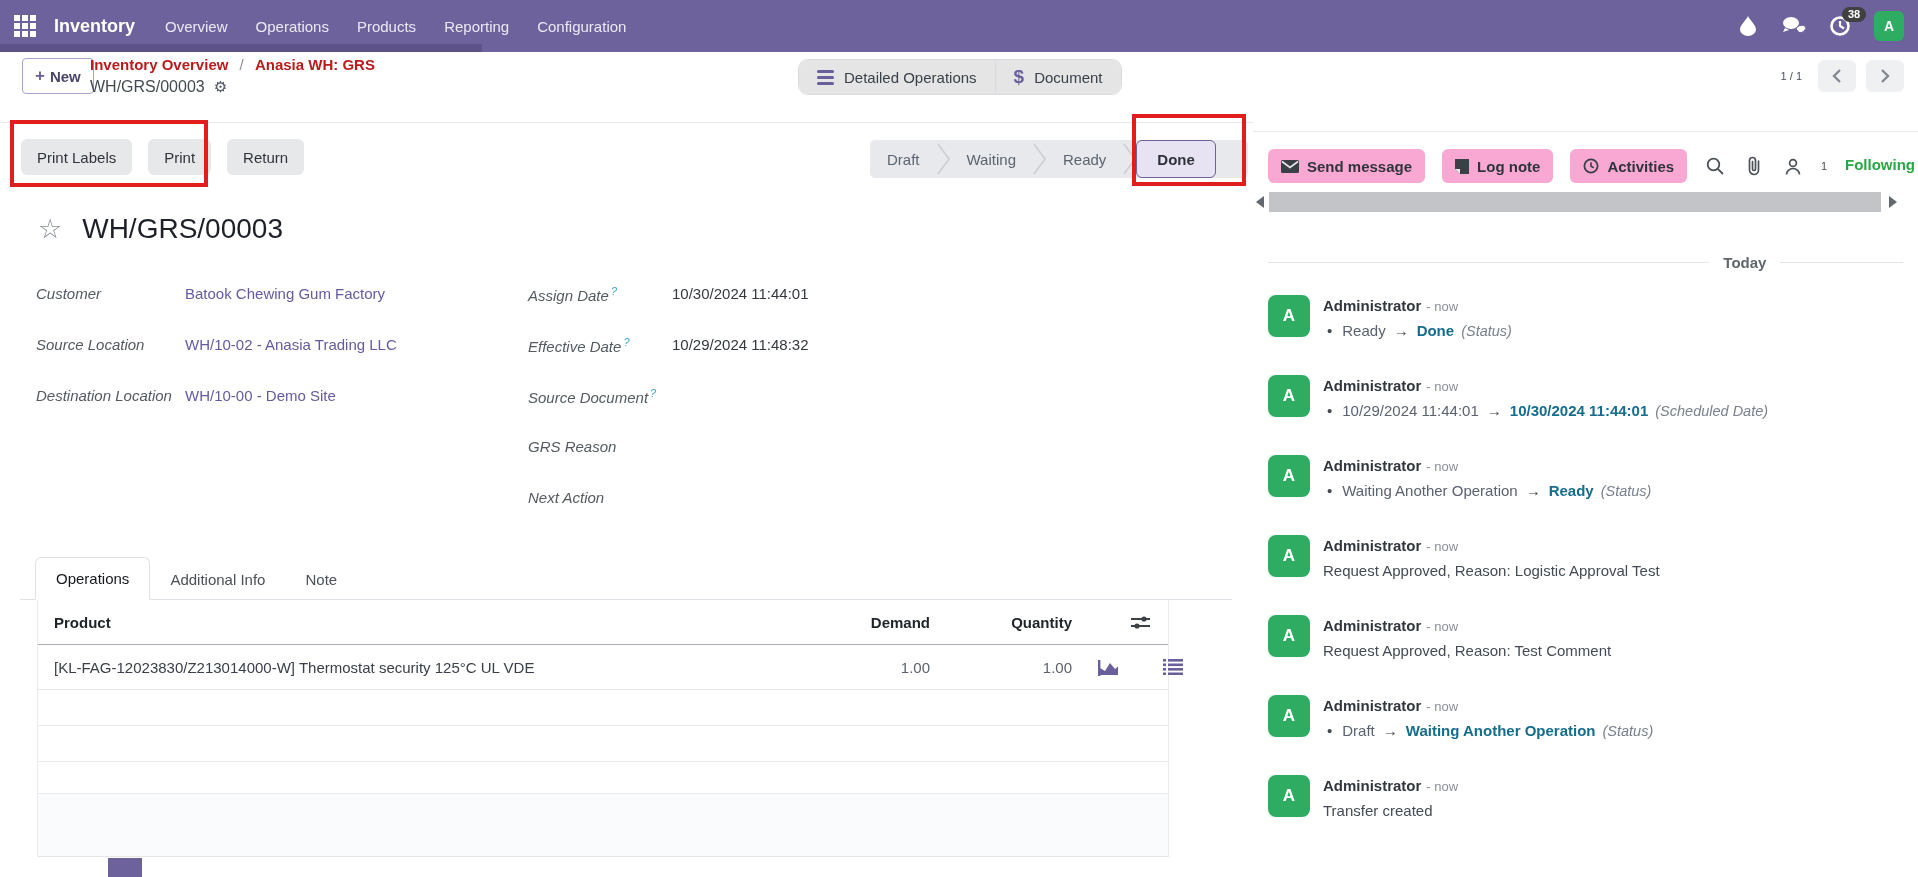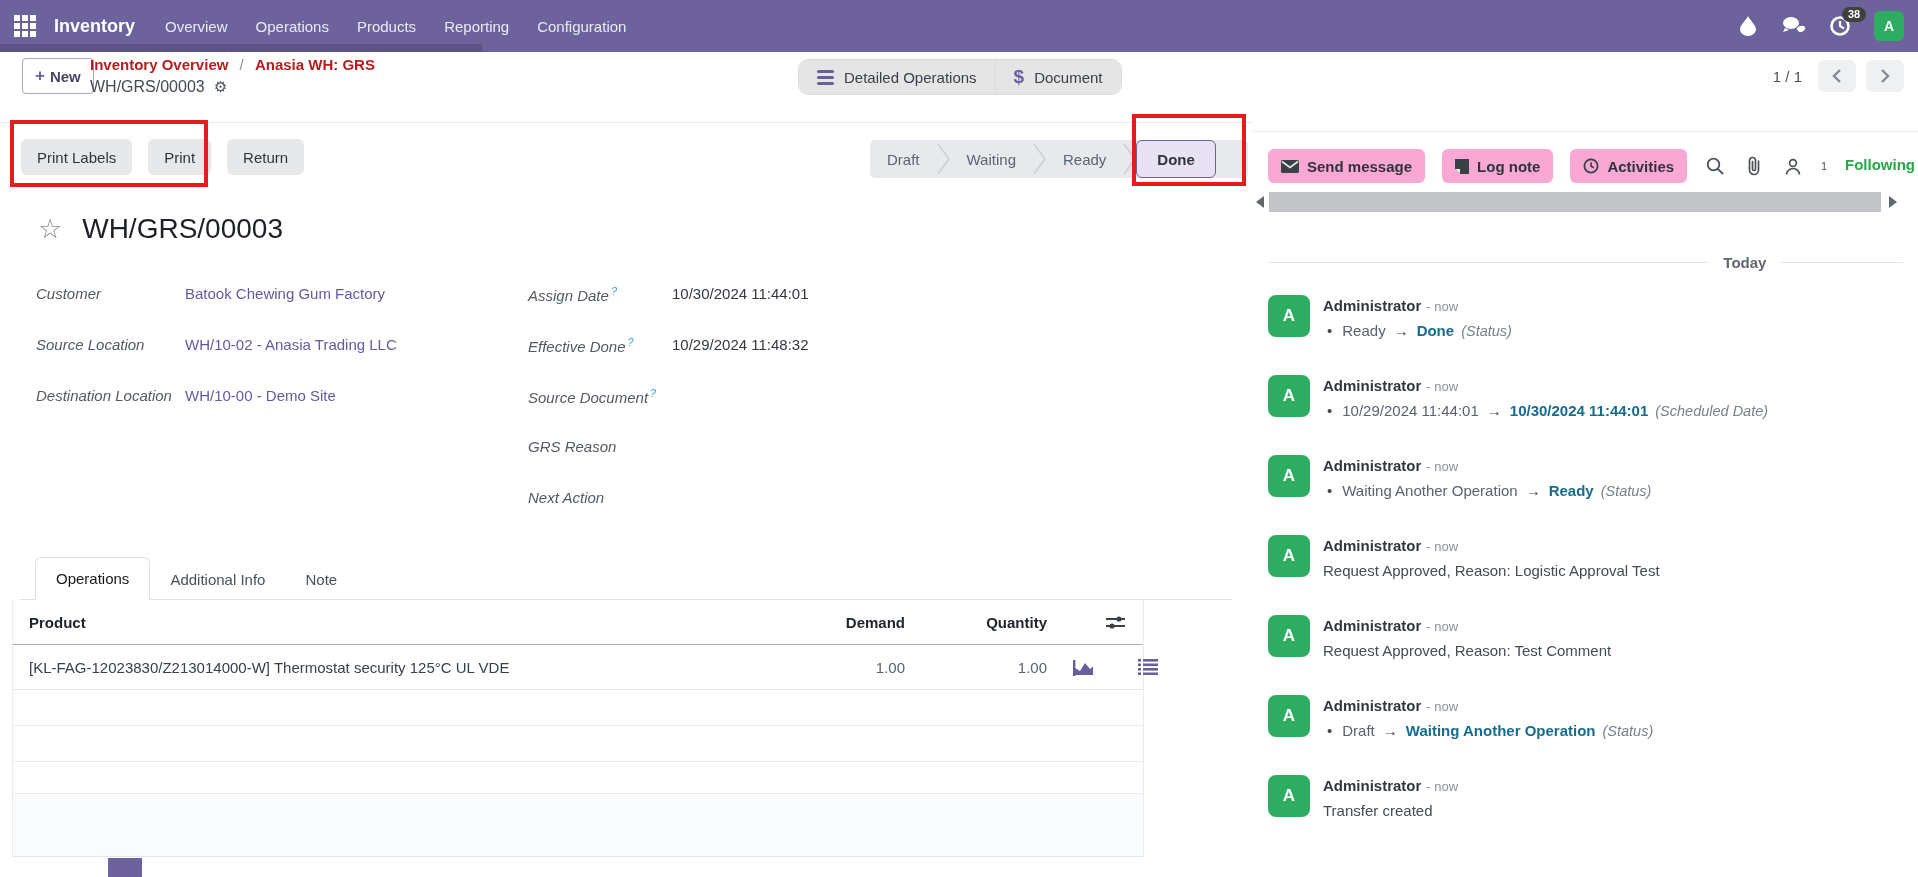--- a/index.html
+++ b/index.html
@@ -37,21 +37,21 @@
   .gear { color:#4c5360; font-size:15px; cursor:pointer; }
   .smart-group { position:absolute; left:798px; top:7px; display:flex; border:1px solid #d9dbe0;
                  border-radius:10px; overflow:hidden; background:#fff; }
   .smart-btn { display:flex; align-items:center; gap:10px; padding:0 18px; height:34px;
                font-size:15px; color:#3a4049; cursor:pointer; background:#e5e5e5; border:none; }
   .smart-btn + .smart-btn { border-left:1px solid #d9dbe0; }
   .hamburger { display:flex; flex-direction:column; gap:3px; }
   .hamburger span { width:17px; height:3px; background:#6a5f9b; border-radius:2px; }
   .dollar { color:#6a5f9b; font-size:19px; font-weight:700; }
   .pager { position:absolute; right:14px; top:8px; display:flex; align-items:center; gap:10px; }
-  .pager-value { font-size:15px; color:#4b5160; margin-right:6px; }
+  .pager-value { font-size:11px; color:#4b5160; margin-right:6px; }
   .pager-btn { width:38px; height:32px; background:#eff0f2; border:none; border-radius:6px;
                display:flex; align-items:center; justify-content:center; cursor:pointer; }
 
   
   .form-header { position:absolute; top:139px; left:0; width:1253px; height:40px; }
   .btn { height:36px; padding:0 16px; background:#e7e8ea; border:none; border-radius:6px;
          font-size:15px; color:#2f343c; cursor:pointer; display:inline-flex; align-items:center; gap:8px;
          font-family:"Liberation Sans", sans-serif; }
   .hdr-buttons { position:absolute; left:21px; top:0; display:flex; gap:16px; }
   .statusbar { position:absolute; left:870px; top:1px; width:378px; height:38px; background:#e8e9ec;
@@ -80,21 +80,21 @@
   .fvalue { font-size:15px; color:#33383f; cursor:pointer; }
   .fvalue.link { color:#655a9e; }
 
   
   .tabs { position:absolute; left:20px; top:553px; width:1212px; height:47px;
           border-bottom:1px solid #dee2e6; display:flex; align-items:flex-end; padding-left:15px; }
   .tab { font-size:15px; color:#4a5058; padding:12px 20px; cursor:pointer; margin-bottom:-1px; }
   .tab.active { background:#fff; border:1px solid #dee2e6; border-bottom:1px solid #fff;
                 border-radius:6px 6px 0 0; color:#16181c; }
 
-  .table { position:absolute; left:12px; top:600px; width:1132px;
+  .table { position:absolute; left:37px; top:600px; width:1132px;
            border-left:1px solid #e9ebee; border-right:1px solid #e9ebee; }
   .trow { display:grid; grid-template-columns:684px 192px 142px 71px 60px 1fr;
           align-items:center; padding:0 16px; }
   .thead { height:45px; border-bottom:1px solid #aaadb3; position:relative; }
   .th { font-size:15px; font-weight:700; color:#1f242b; }
   .th.num, .td.num { text-align:right; }
   .tdata { height:45px; border-bottom:1px solid #e4e6e9; }
   .td { font-size:15px; color:#39404a; }
   .td.num { color:#5c636e; }
   .cell-icon { display:flex; justify-content:center; cursor:pointer; }
@@ -292,21 +292,21 @@
         <span class="flabel">Destination Location</span>
         <span class="fvalue link">WH/10-00 - Demo Site</span>
       </div>
     </div>
     <div class="fcol-right">
       <div class="frow">
         <span class="flabel"><span>Assign Date</span><span class="fhelp">?</span></span>
         <span class="fvalue">10/30/2024 11:44:01</span>
       </div>
       <div class="frow">
-        <span class="flabel"><span>Effective Done</span><span class="fhelp">?</span></span>
+        <span class="flabel"><span>Effective Date</span><span class="fhelp">?</span></span>
         <span class="fvalue">10/29/2024 11:48:32</span>
       </div>
       <div class="frow">
         <span class="flabel"><span>Source Document</span><span class="fhelp">?</span></span>
         <span class="fvalue"></span>
       </div>
       <div class="frow">
         <span class="flabel"><span>GRS Reason</span></span>
         <span class="fvalue"></span>
       </div>

